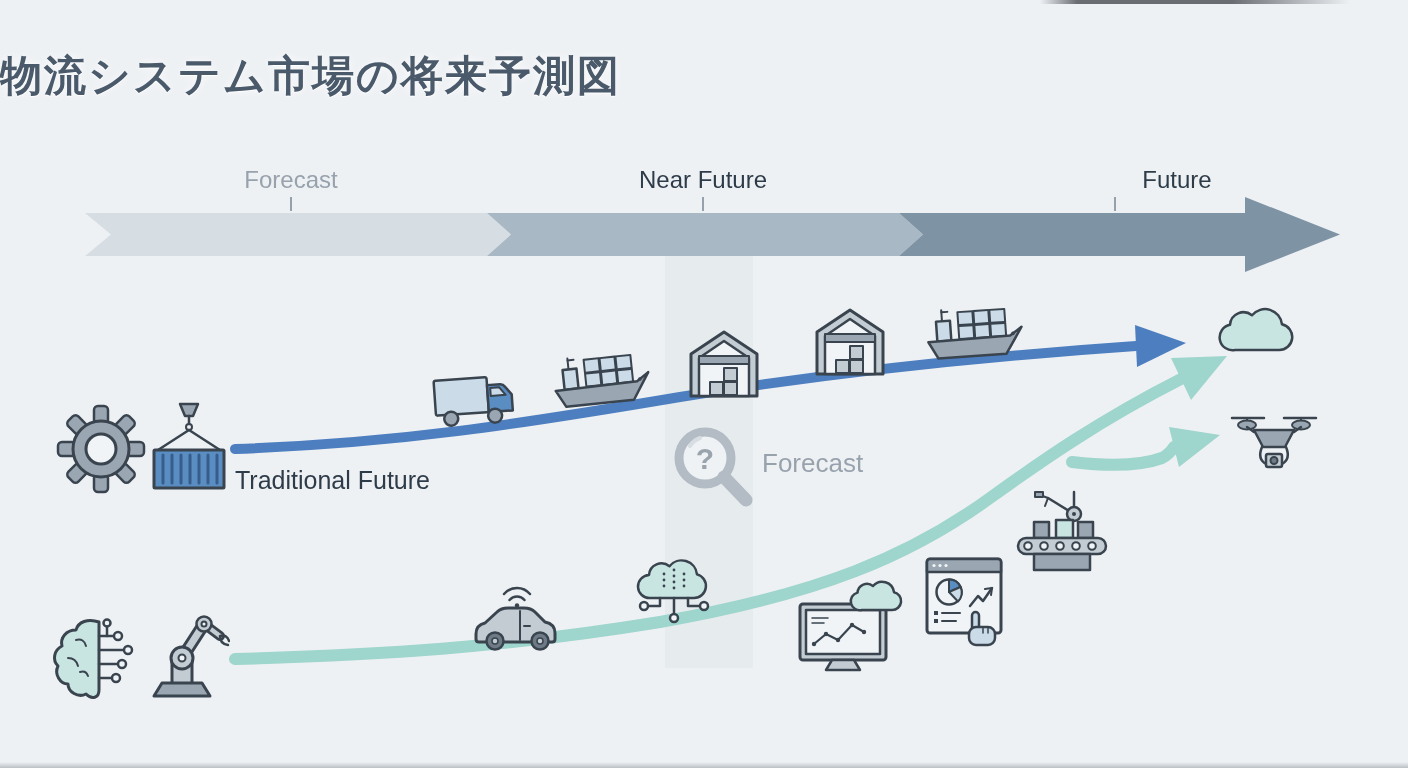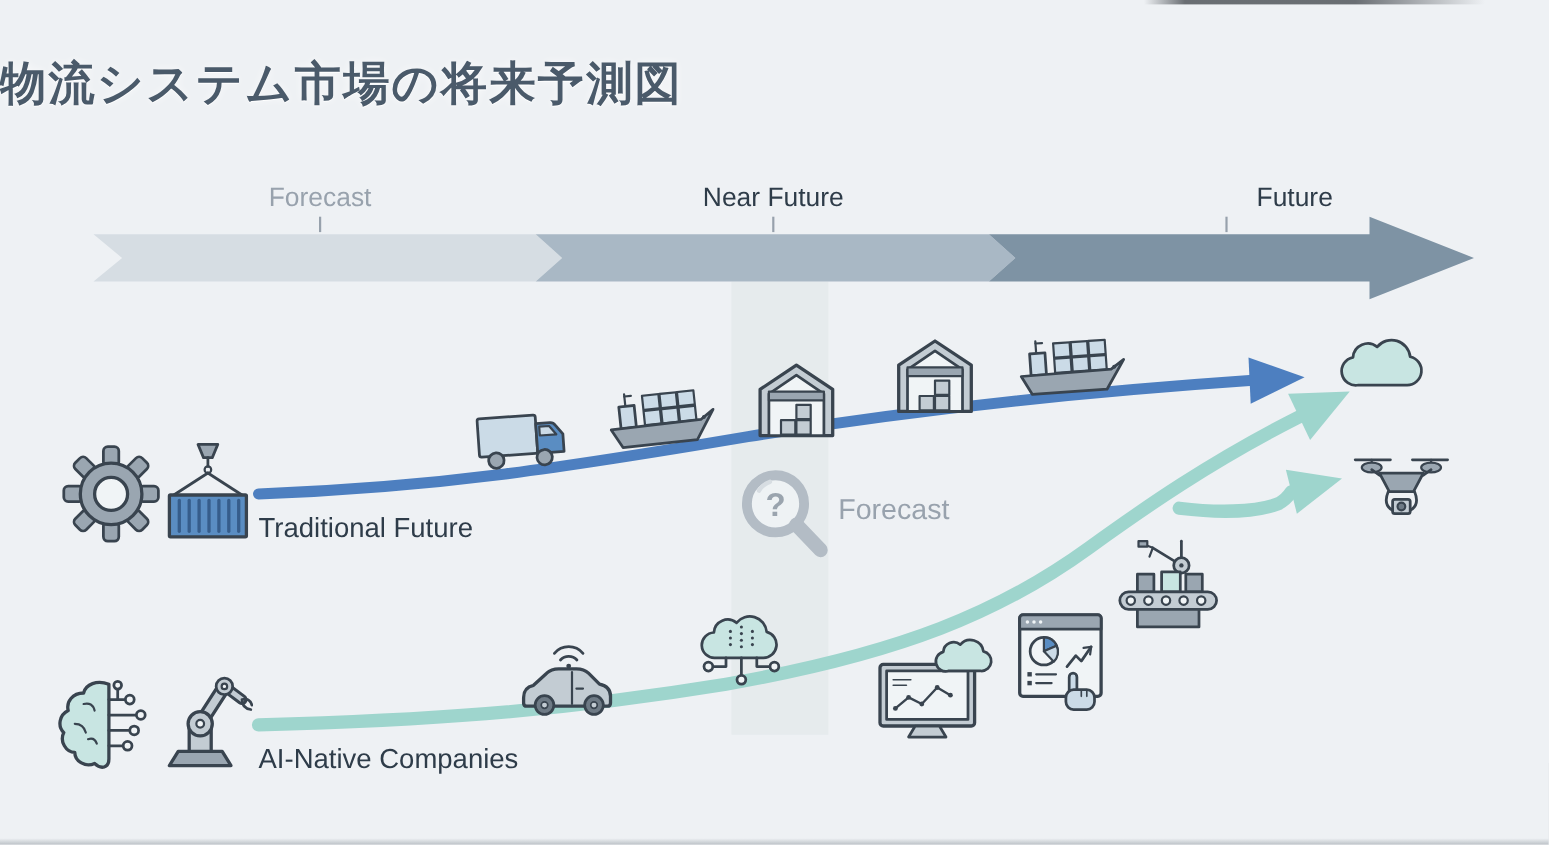--- a/index.html
+++ b/index.html
@@ -311,19 +311,18 @@
     <rect class="f-gray s-ink sw25" x="22" y="66" width="56" height="16"></rect>
   </svg>
 
   <div class="abs title">物流システム市場の将来予測図</div>
 
   <div class="abs tl-label dim" style="left:291px;">Forecast</div>
   <div class="abs tl-label dark" style="left:703px;">Near Future</div>
   <div class="abs tl-label dark" style="left:1177px;">Future</div>
 
   <div class="abs series-label" style="left:235px;top:466px;">Traditional Future</div>
-  <div class="abs series-label" style="left:235px;top:676px;">AI-Native Companies</div>
 
   <div class="abs forecast-label" style="left:762px;top:448px;">Forecast</div>
 
   <div class="abs artifact-top"></div>
   <div class="abs artifact-bottom"></div>
 </div>
 
 </body></html>

